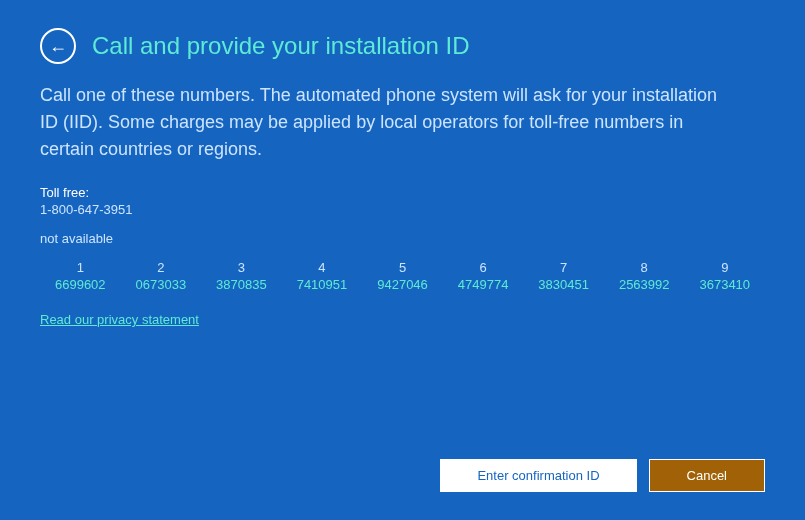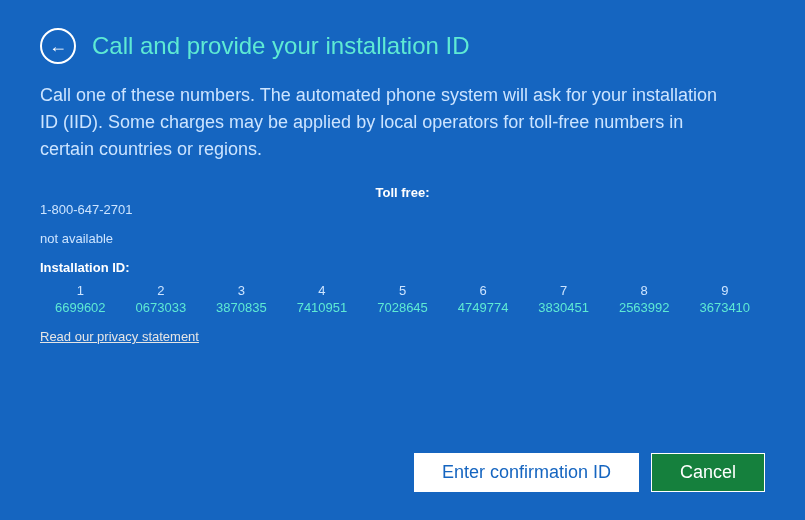--- a/index.html
+++ b/index.html
@@ -64,25 +64,24 @@
       line-height: 1.5;
       margin-bottom: 22px;
       max-width: 700px;
     }
 
     .section {
       margin-bottom: 14px;
     }
 
     .section-label {
-      font-weight: 700;
+      font-weight: 400;
       font-size: 13px;
       color: #ffffff;
       margin-bottom: 2px;
-      text-align: center;
     }
 
     .section-value {
       font-size: 13px;
       color: #cce4ff;
     }
 
     .installation-id-section {
       margin-bottom: 14px;
     }
@@ -112,101 +111,101 @@
       color: #5eead4;
       padding: 0 4px;
     }
 
     .id-cell-header {
       font-size: 13px;
       color: #cce4ff;
     }
 
     .privacy-link {
-      color: #e5e5e5;
+      color: #5eead4;
       font-size: 13px;
       text-decoration: underline;
       cursor: pointer;
+      margin-top: 6px;
       display: inline-block;
     }
 
     .footer {
       margin-top: auto;
       display: flex;
       justify-content: flex-end;
       gap: 12px;
       padding-top: 16px;
     }
 
     .btn {
-      padding: 8px 28px;
-      font-size: 18px;
+      padding: 8px 37px;
+      font-size: 13px;
       cursor: pointer;
       border: none;
       font-family: 'Segoe UI', Arial, sans-serif;
       margin-top: 25px;
     }
 
     .btn-primary {
       background: #ffffff;
       color: #1565c0;
       font-weight: 400;
     }
 
     .btn-secondary {
-      background: #15803d;
+      background: #a16207;
       color: #ffffff;
       border: 1px solid #ffffff;
     }
   </style>
 </head>
 <body>
 
 <div class="container">
 
   <div class="header">
     <button class="back-button">
       <span class="back-arrow">←</span>
     </button>
     <h1 class="title">Call and provide your installation ID</h1>
   </div>
 
   <p class="description">Call one of these numbers. The automated phone system will ask for your installation ID (IID). Some charges may be applied by local operators for toll-free numbers in certain countries or regions.</p>
 
   <div class="section">
     <div class="section-label">Toll free:</div>
-    <div class="section-value">1-800-647-2701</div>
+    <div class="section-value">1-800-647-3951</div>
   </div>
 
   <div class="section">
     <div class="section-value">not available</div>
   </div>
 
   <div class="installation-id-section">
-    <div class="installation-id-label">Installation ID:</div>
     <div class="id-table">
       <div class="id-row">
 
       <div class="id-cell id-cell-header">1</div>
           <div class="id-cell id-cell-header">2</div>
           <div class="id-cell id-cell-header">3</div>
           <div class="id-cell id-cell-header">4</div>
           <div class="id-cell id-cell-header">5</div>
           <div class="id-cell id-cell-header">6</div>
           <div class="id-cell id-cell-header">7</div>
           <div class="id-cell id-cell-header">8</div>
           <div class="id-cell id-cell-header">9</div>
         </div>
       <div class="id-row">
 
       <div class="id-cell">6699602</div>
           <div class="id-cell">0673033</div>
           <div class="id-cell">3870835</div>
           <div class="id-cell">7410951</div>
-          <div class="id-cell">7028645</div>
+          <div class="id-cell">9427046</div>
           <div class="id-cell">4749774</div>
           <div class="id-cell">3830451</div>
           <div class="id-cell">2563992</div>
           <div class="id-cell">3673410</div>
         </div>
     </div>
   </div>
 
   <a class="privacy-link">Read our privacy statement</a>
 

